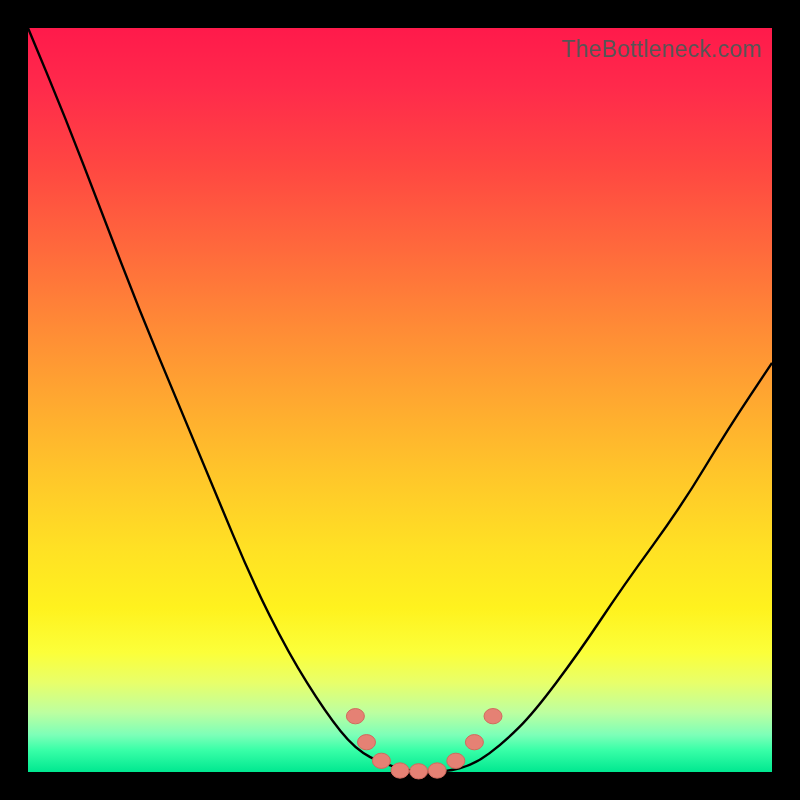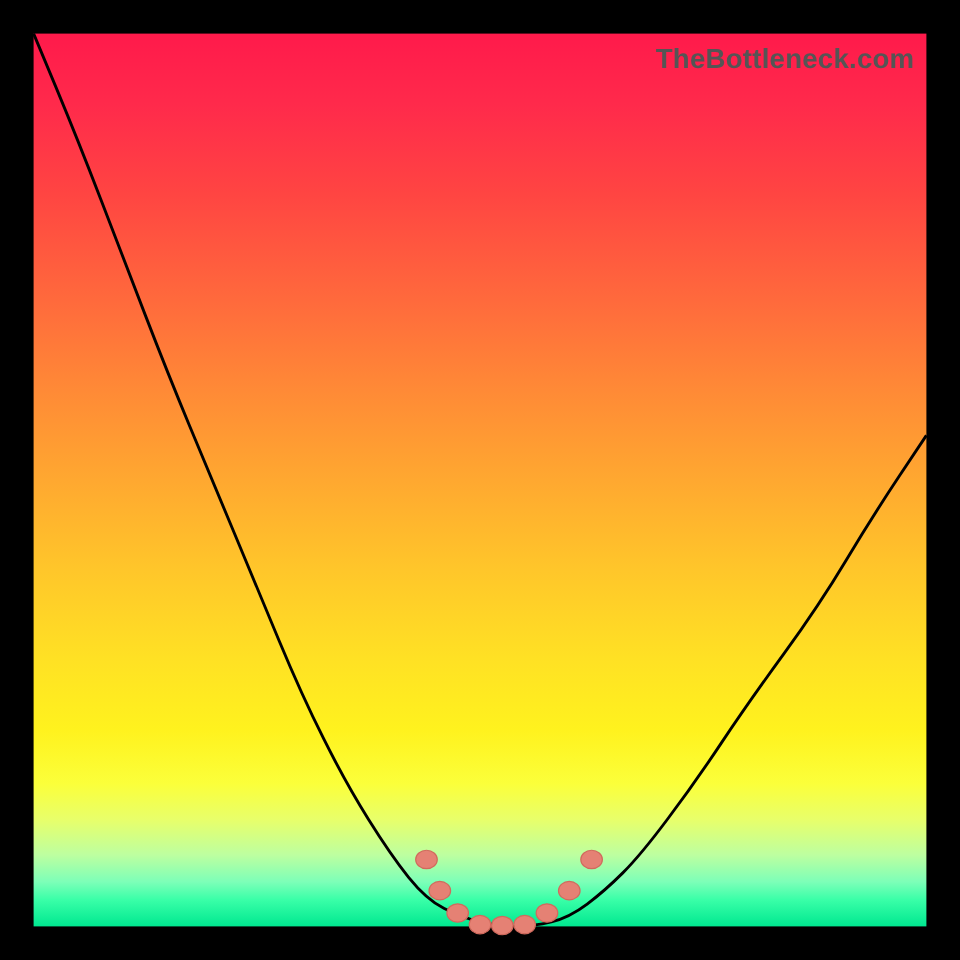--- a/index.html
+++ b/index.html
@@ -34,21 +34,20 @@
       #ffc62a 60%,
       #ffe124 70%,
       #fff21e 78%,
       #fbff3a 84%,
       #e8ff6a 88%,
       #bdffa0 92%,
       #7dffb8 95%,
       #3affa8 97%,
       #00e890 100%
     );
-    font-weight: bold;
   }
   .watermark {
     position: absolute;
     top: 8px;
     right: 10px;
     color: #555;
     font-size: 23px;
     letter-spacing: 0.2px;
     user-select: none;
   }

